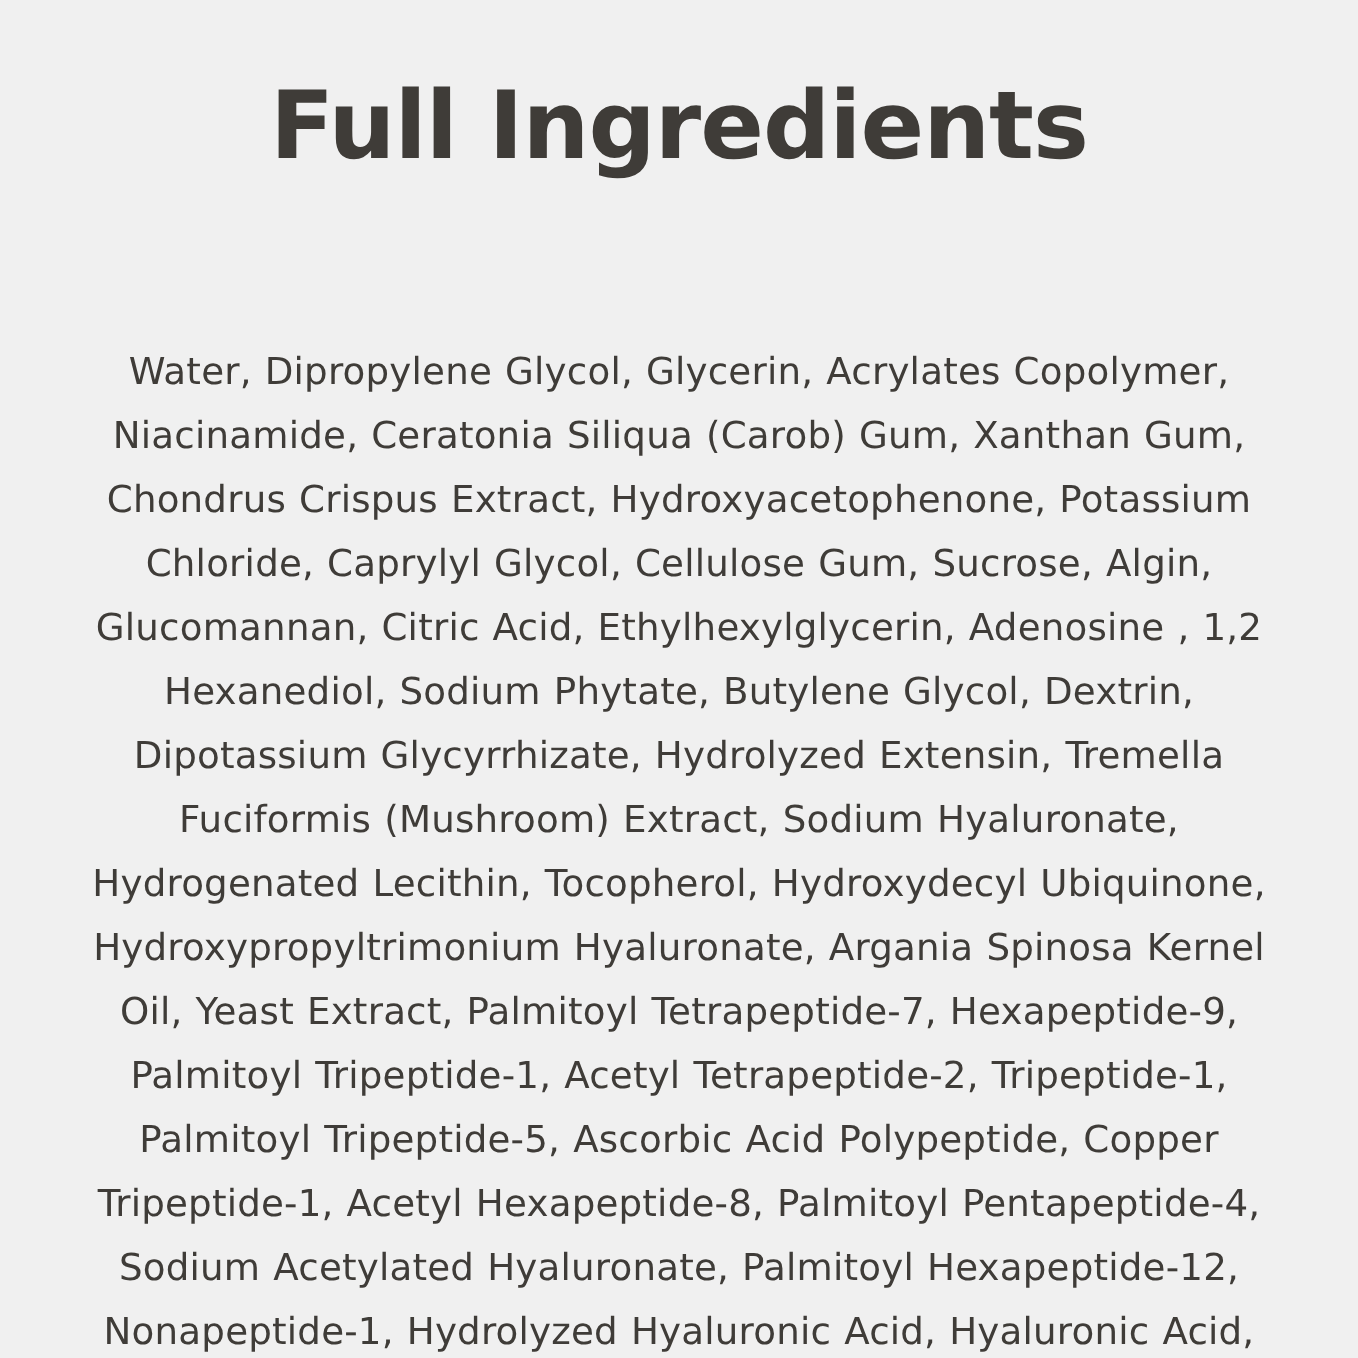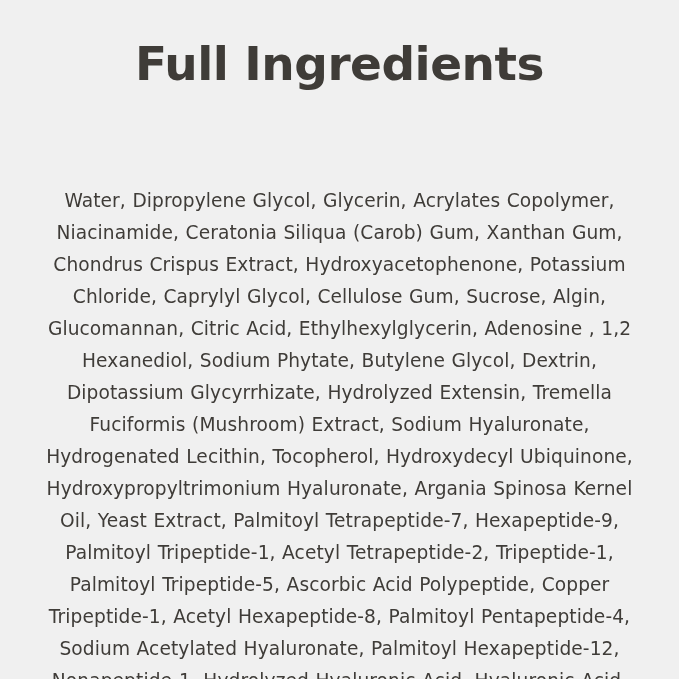--- a/index.html
+++ b/index.html
@@ -15,21 +15,20 @@
     overflow: hidden;
   }
   .page {
     width: 679px;
     height: 679px;
     box-sizing: border-box;
     background: #f0f0f0;
     display: flex;
     flex-direction: column;
     align-items: center;
-    gap: 14px;
   }
   .title {
     margin-top: 38px;
     font-size: 47px;
     font-weight: 700;
     letter-spacing: -0.5px;
     color: #3f3c38;
     font-family: "DejaVu Sans", sans-serif;
     line-height: 1.1;
     text-align: center;

